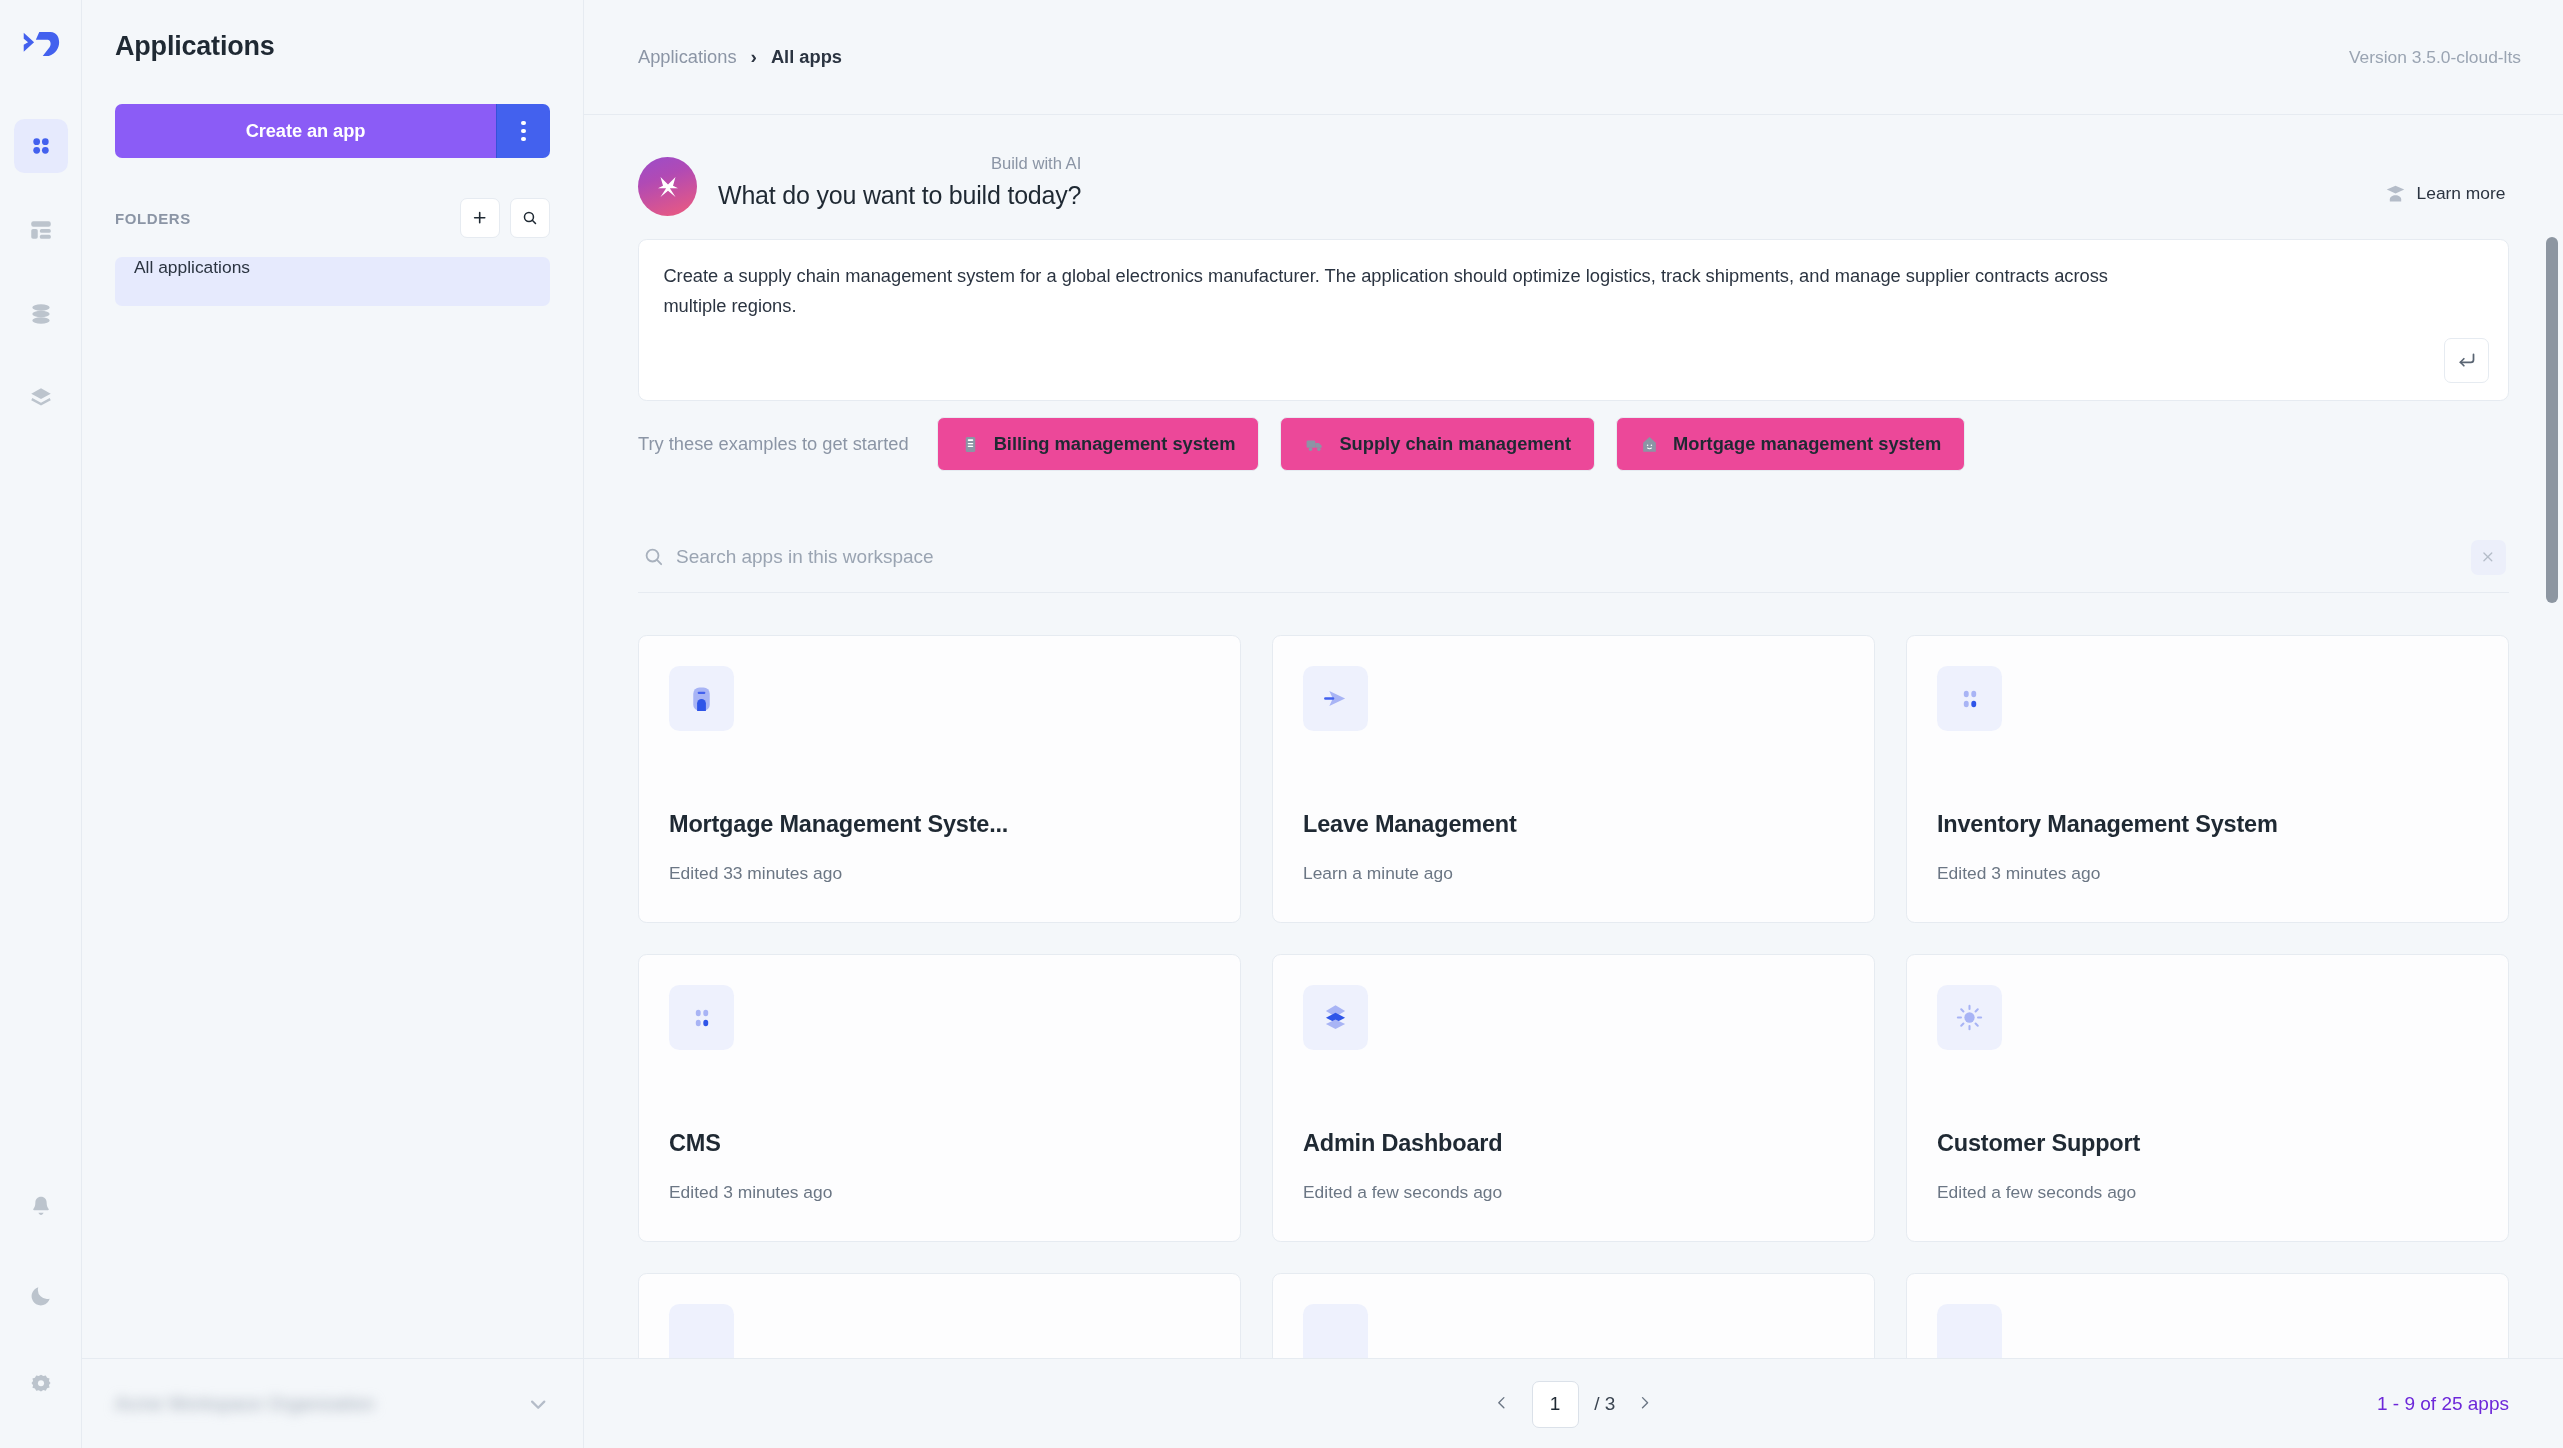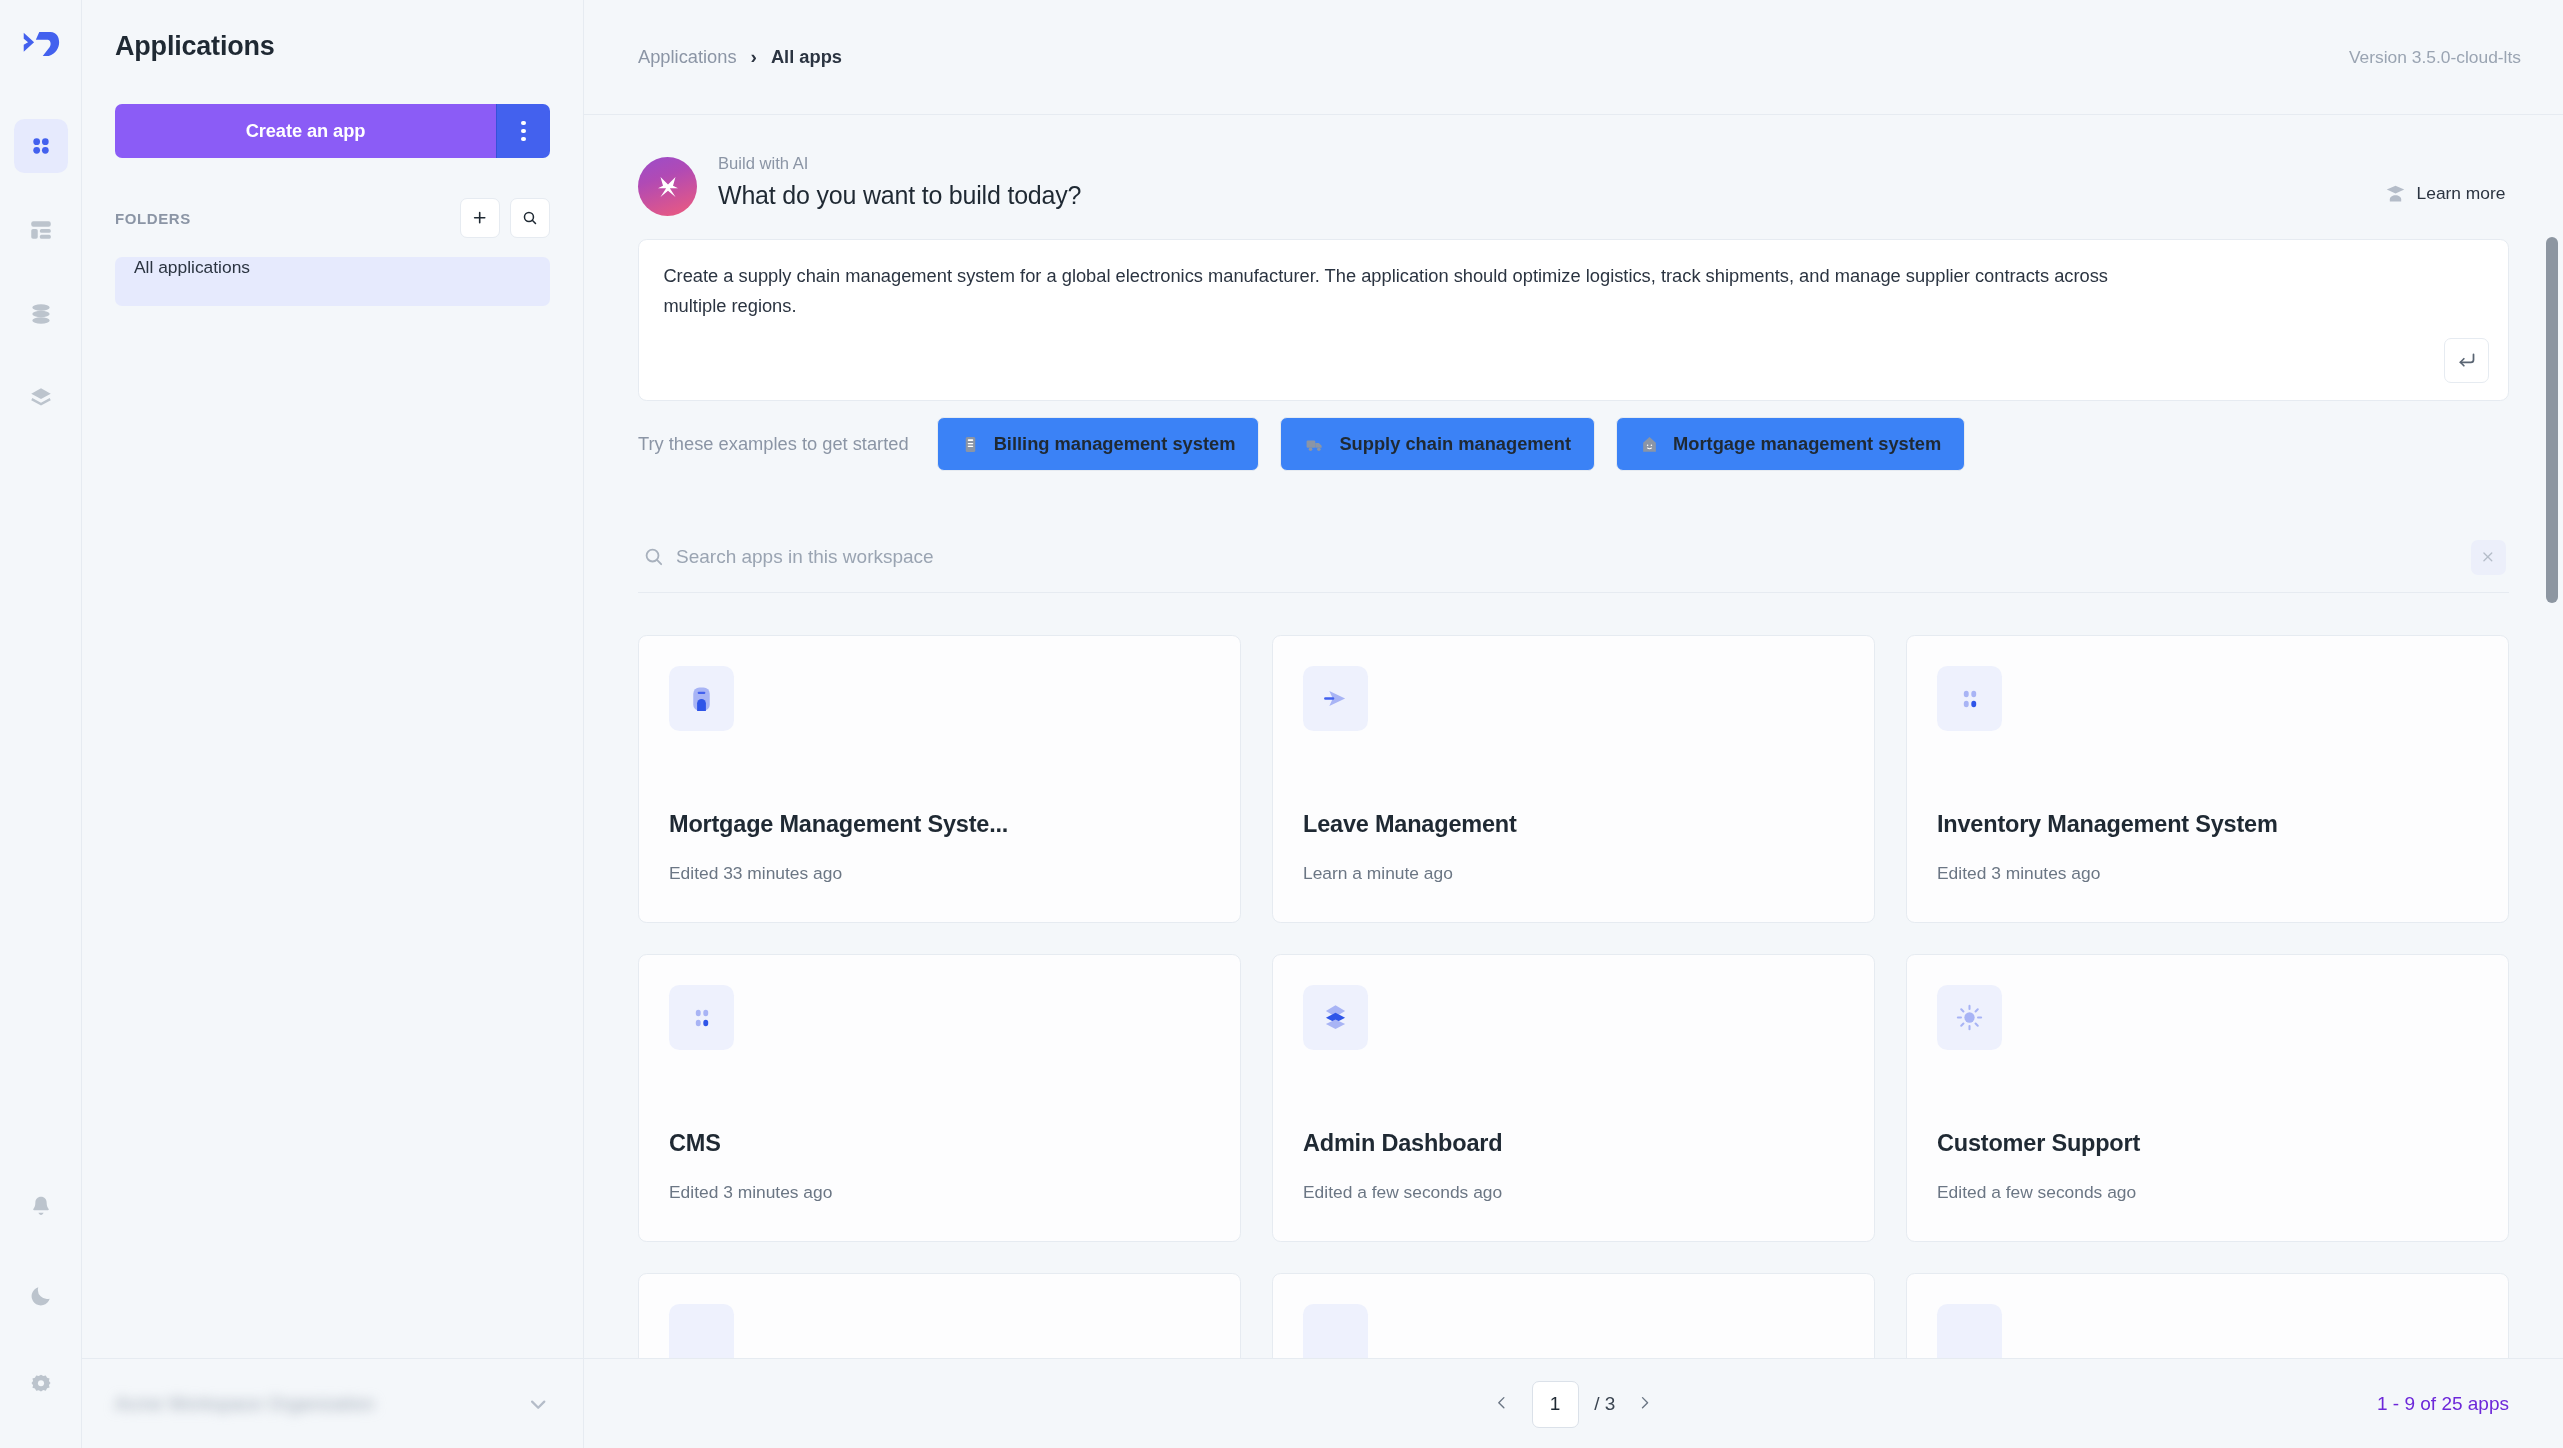--- a/index.html
+++ b/index.html
@@ -95,21 +95,21 @@
   .breadcrumb { display: flex; align-items: center; gap: 14px; }
   .crumb-muted { font-size: 18.3px; color: #8b95a5; cursor:pointer;}
   .crumb-sep { color: #2b3441; font-size: 19px; font-weight:600;}
   .crumb-current { font-size: 18.3px; color: #2b3441; font-weight: 600; }
   .version { font-size: 17.4px; color: #9aa4b2; }
 
   .scroll-area { flex: 1; overflow: hidden; position: relative; padding: 0; }
   .content { padding: 37px 54px 0 54px; }
 
   
-  .ai-head { display: flex; align-items: flex-start; gap: 21px; position: relative; }
+  .ai-head { display: flex; align-items: flex-start; gap: 21px; position: relative; text-align: right; }
   .ai-avatar {
     width: 59px; height: 59px; border-radius: 50%; flex-shrink:0;
     background: linear-gradient(160deg, #9b4dca 0%, #b04ab5 35%, #ef5b7c 100%);
     display:flex; align-items:center; justify-content:center; margin-top:5.2px;
   }
   .ai-texts { padding-top: 1.7px; }
   .ai-kicker { font-size: 16.6px; color: #8b95a5; margin-bottom: 7px; }
   .ai-title { font-size: 25px; color: #1f2933; font-weight: 400; letter-spacing:-0.2px;}
   .learn-more {
     position:absolute; right: 3.5px; top: 31px;
@@ -127,21 +127,21 @@
     position: absolute; right: 19px; bottom: 17.4px;
     width: 45px; height: 45px; border:0.9px solid #e6ebf1; background:#fff;
     border-radius: 7px; cursor:pointer; display:flex; align-items:center; justify-content:center;
     color:#5a6573; font-size: 21px;
   }
 
   .examples-row { display: flex; align-items: center; gap: 21px; margin-top: 16px; }
   .examples-label { font-size: 18.3px; color: #8b95a5; margin-right: 7px;}
   .chip {
     display:flex; align-items:center; gap: 14px;
-    height: 54px; padding: 0 23px; background: #3b82f6;
+    height: 54px; padding: 0 23px; background: #ec4899;
     border: 0.9px solid #e6ebf1; border-radius: 7px; cursor: pointer;
     font-size: 18.3px; font-weight: 600; color: #1f2933;
   }
 
   
   .search-wrap {
     margin-top: 51px; border-bottom: 0.9px solid #e6ebf1;
     display: flex; align-items: center; height: 71px; position: relative;
   }
   .search-input {

